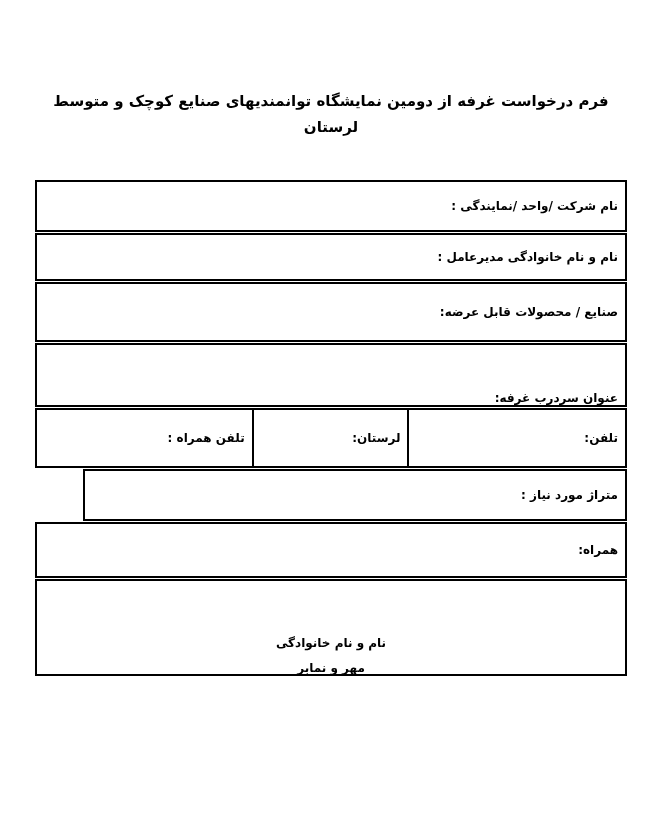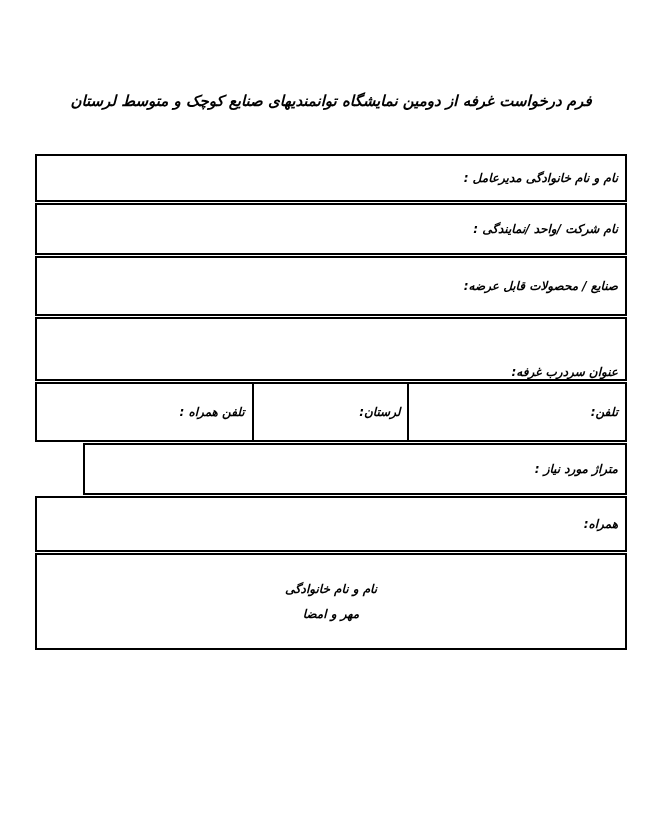--- a/index.html
+++ b/index.html
@@ -7,21 +7,20 @@
   body {
     font-family: "DejaVu Sans", sans-serif;
     color: #000;
   }
   .page {
     position: relative;
     width: 662px;
     height: 816px;
     background: #ffffff;
     overflow: hidden;
-    font-style: italic;
   }
   .title {
     margin: 88px 35px 0 35px;
     text-align: center;
     direction: rtl;
     font-size: 15px;
     font-weight: bold;
     line-height: 26px;
     letter-spacing: 0;
   }
@@ -37,21 +36,21 @@
     align-items: center;
     background: #fff;
   }
   .row-company   { height: 52px; }
   .row-ceo       { height: 48px; }
   .row-activity  { height: 60px; }
   .row-booth     { height: 64px; align-items: flex-end; }
   .row-contact   { height: 60px; padding: 0; }
   .row-area      { height: 52px; margin-left: 48px; }
   .row-address   { height: 56px; }
-  .row-signature { height: 97px; flex-direction: column; justify-content: center; margin-bottom: 0; }
+  .row-signature { height: 97px; flex-direction: column; justify-content: flex-end; margin-bottom: 0; }
   .label {
     font-size: 12px;
     font-weight: bold;
     padding: 0 7px;
     white-space: nowrap;
   }
   .row-contact { align-items: stretch; }
   .contact-cell {
     display: flex;
     align-items: center;
@@ -71,26 +70,26 @@
 </style>
 </head>
 <body>
 
 <div class="page">
 
   <div class="title">فرم درخواست غرفه از دومین نمایشگاه توانمندیهای صنایع کوچک و متوسط لرستان</div>
 
   <div class="form-table">
 
+    <div class="row row-company">
+      <span class="label">نام شرکت /واحد /نمایندگی :</span>
+    </div>
+
     <div class="row row-ceo">
       <span class="label">نام و نام خانوادگی مدیرعامل :</span>
-    </div>
-
-    <div class="row row-company">
-      <span class="label">نام شرکت /واحد /نمایندگی :</span>
     </div>
 
     <div class="row row-activity">
       <span class="label">صنایع / محصولات قابل عرضه:</span>
     </div>
 
     <div class="row row-booth">
       <span class="label">عنوان سردرب غرفه:</span>
     </div>
 
@@ -109,17 +108,17 @@
     <div class="row row-area">
       <span class="label">متراژ مورد نیاز :</span>
     </div>
 
     <div class="row row-address">
       <span class="label">همراه:</span>
     </div>
 
     <div class="row row-signature">
       <div class="sig-line">نام و نام خانوادگی</div>
-      <div class="sig-line">مهر و امضا</div>
+      <div class="sig-line">مهر و نمابر</div>
     </div>
 
   </div>
 </div>
 
 </body></html>

